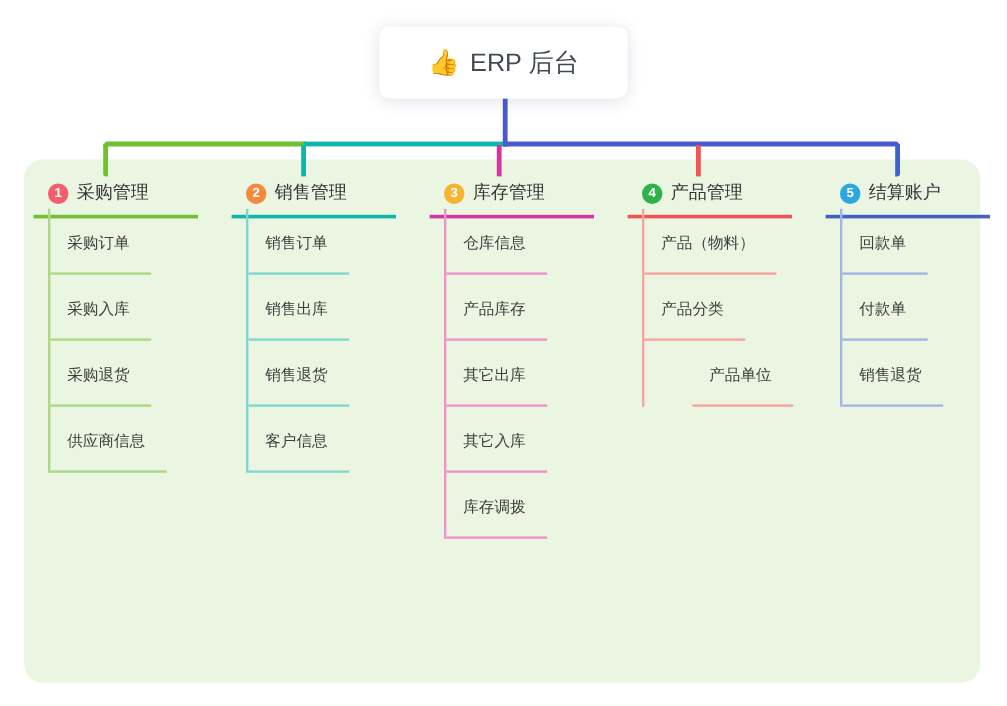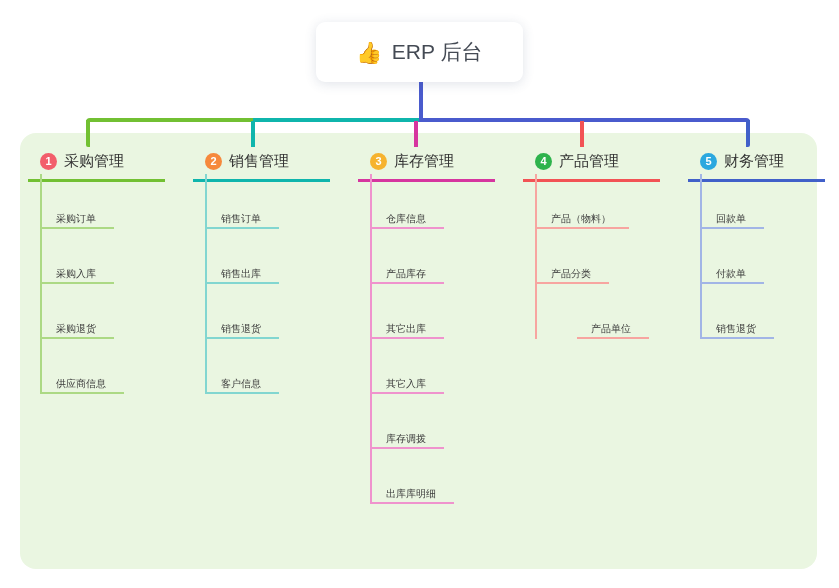--- a/index.html
+++ b/index.html
@@ -45,23 +45,23 @@
     display:flex;align-items:center;justify-content:center;
     color:#fff;font-size:11px;font-weight:700;line-height:1;
   }
   .children{
     list-style:none;margin:-8px 0 0 12px;padding:0;
     border-left:2px solid #ccc;
   }
   .children li{position:relative;height:55px;}
   .child-label{
     position:absolute;left:0;bottom:0;
-    padding:0 18px 0 14px;
+    padding:0 18px 16px 14px;
     border-bottom:2px solid #ccc;
-    font-size:10px;color:#3d3d3d;white-space:nowrap;line-height:16px;
+    font-size:13px;color:#3d3d3d;white-space:nowrap;line-height:16px;
   }
 </style>
 </head>
 <body>
 
 <div class="panel" style="background: rgb(234, 246, 225);"></div>
 
 <div class="line v-root" style="background: rgb(74, 91, 205);"></div>
 <div class="line seg1" style="background: rgb(114, 192, 50);"></div>
 <div class="line seg2" style="background: rgb(15, 181, 172);"></div>
@@ -132,23 +132,20 @@
         </li>
         <li>
           <span class="child-label" style="border-bottom-color: rgb(239, 147, 205);">其它出库</span>
         </li>
         <li>
           <span class="child-label" style="border-bottom-color: rgb(239, 147, 205);">其它入库</span>
         </li>
         <li>
           <span class="child-label" style="border-bottom-color: rgb(239, 147, 205); text-align: center;">库存调拨</span>
         </li>
-        <li>
-          <span class="child-label" style="border-bottom-color: rgb(239, 147, 205);">出库库明细</span>
-        </li>
       </ul>
     </div>
     <div class="branch" style="left: 523px;">
       <div class="branch-header" style="border-bottom-color: rgb(242, 83, 85);">
         <span class="badge" style="background: rgb(46, 179, 76);">4</span>
         <span>产品管理</span>
       </div>
       <ul class="children" style="border-left-color: rgb(247, 165, 160);">
         <li>
           <span class="child-label" style="border-bottom-color: rgb(247, 165, 160);">产品（物料）</span>
@@ -157,21 +154,21 @@
           <span class="child-label" style="border-bottom-color: rgb(247, 165, 160);">产品分类</span>
         </li>
         <li>
           <span class="child-label" style="border-bottom-color: rgb(247, 165, 160); margin-left: 40px;">产品单位</span>
         </li>
       </ul>
     </div>
     <div class="branch" style="left: 688px;">
       <div class="branch-header" style="border-bottom-color: rgb(65, 96, 201);">
         <span class="badge" style="background: rgb(43, 168, 223);">5</span>
-        <span>财务管理</span>
+        <span>结算账户</span>
       </div>
       <ul class="children" style="border-left-color: rgb(162, 181, 230);">
         <li>
           <span class="child-label" style="border-bottom-color: rgb(162, 181, 230);">回款单</span>
         </li>
         <li>
           <span class="child-label" style="border-bottom-color: rgb(162, 181, 230);">付款单</span>
         </li>
         <li>
           <span class="child-label" style="border-bottom-color: rgb(162, 181, 230);">销售退货</span>

